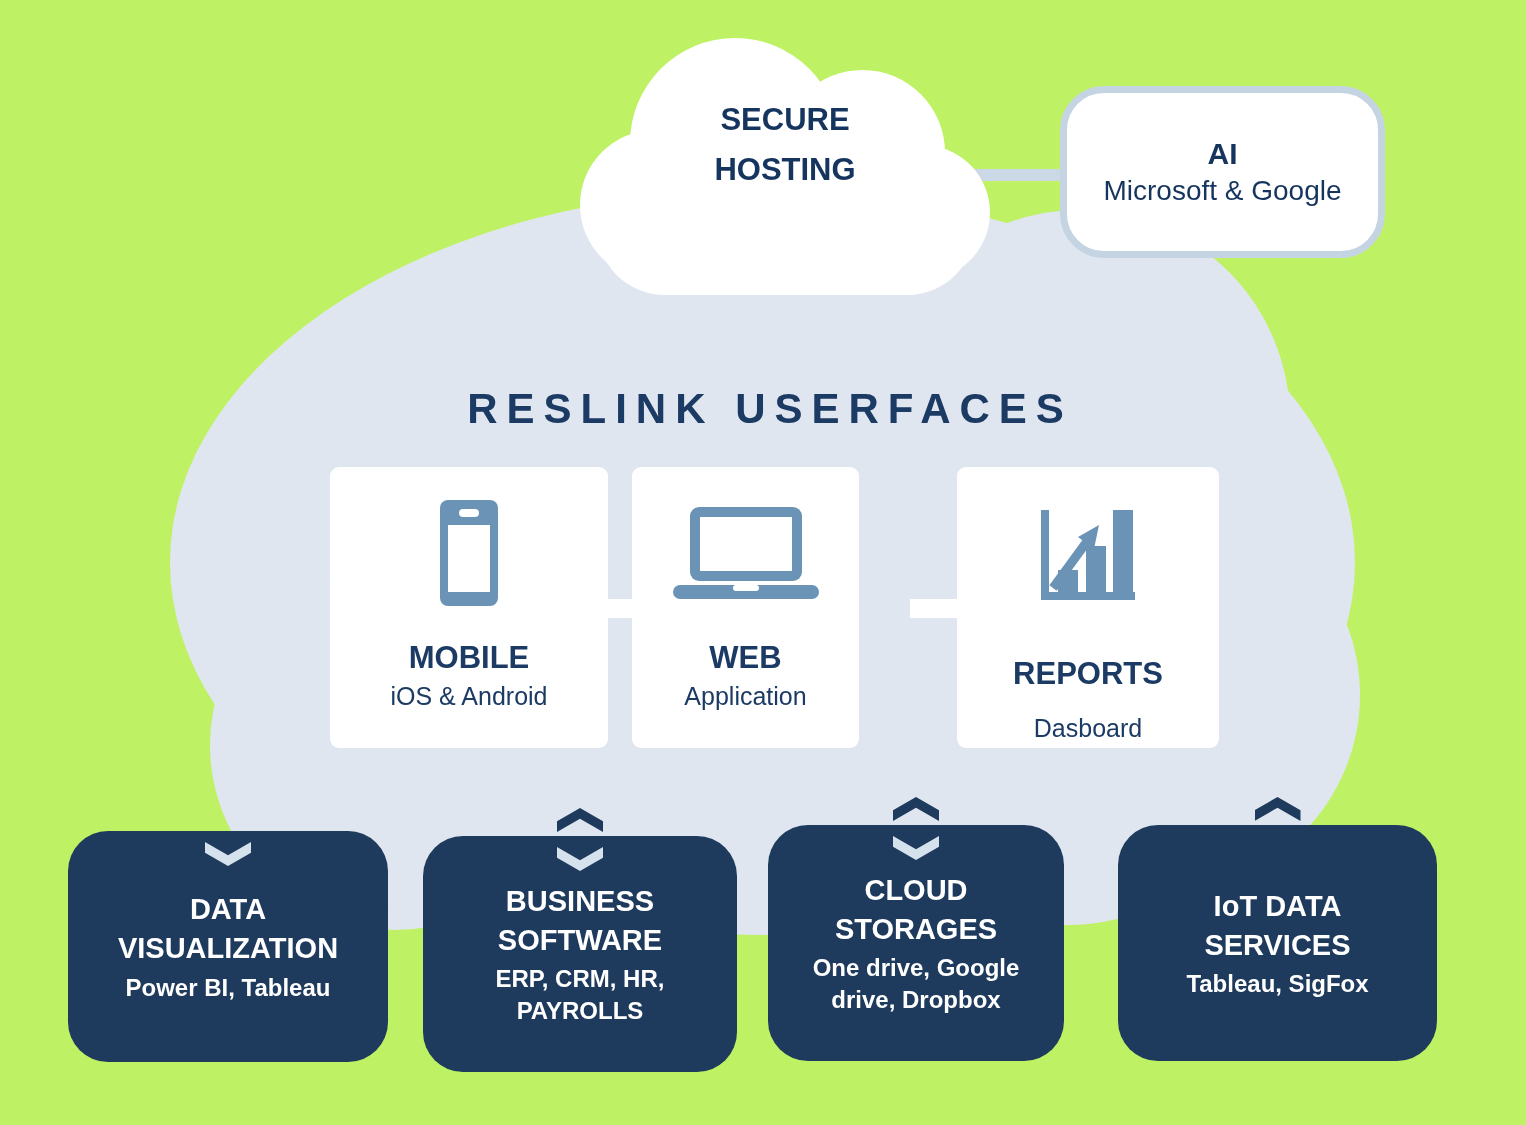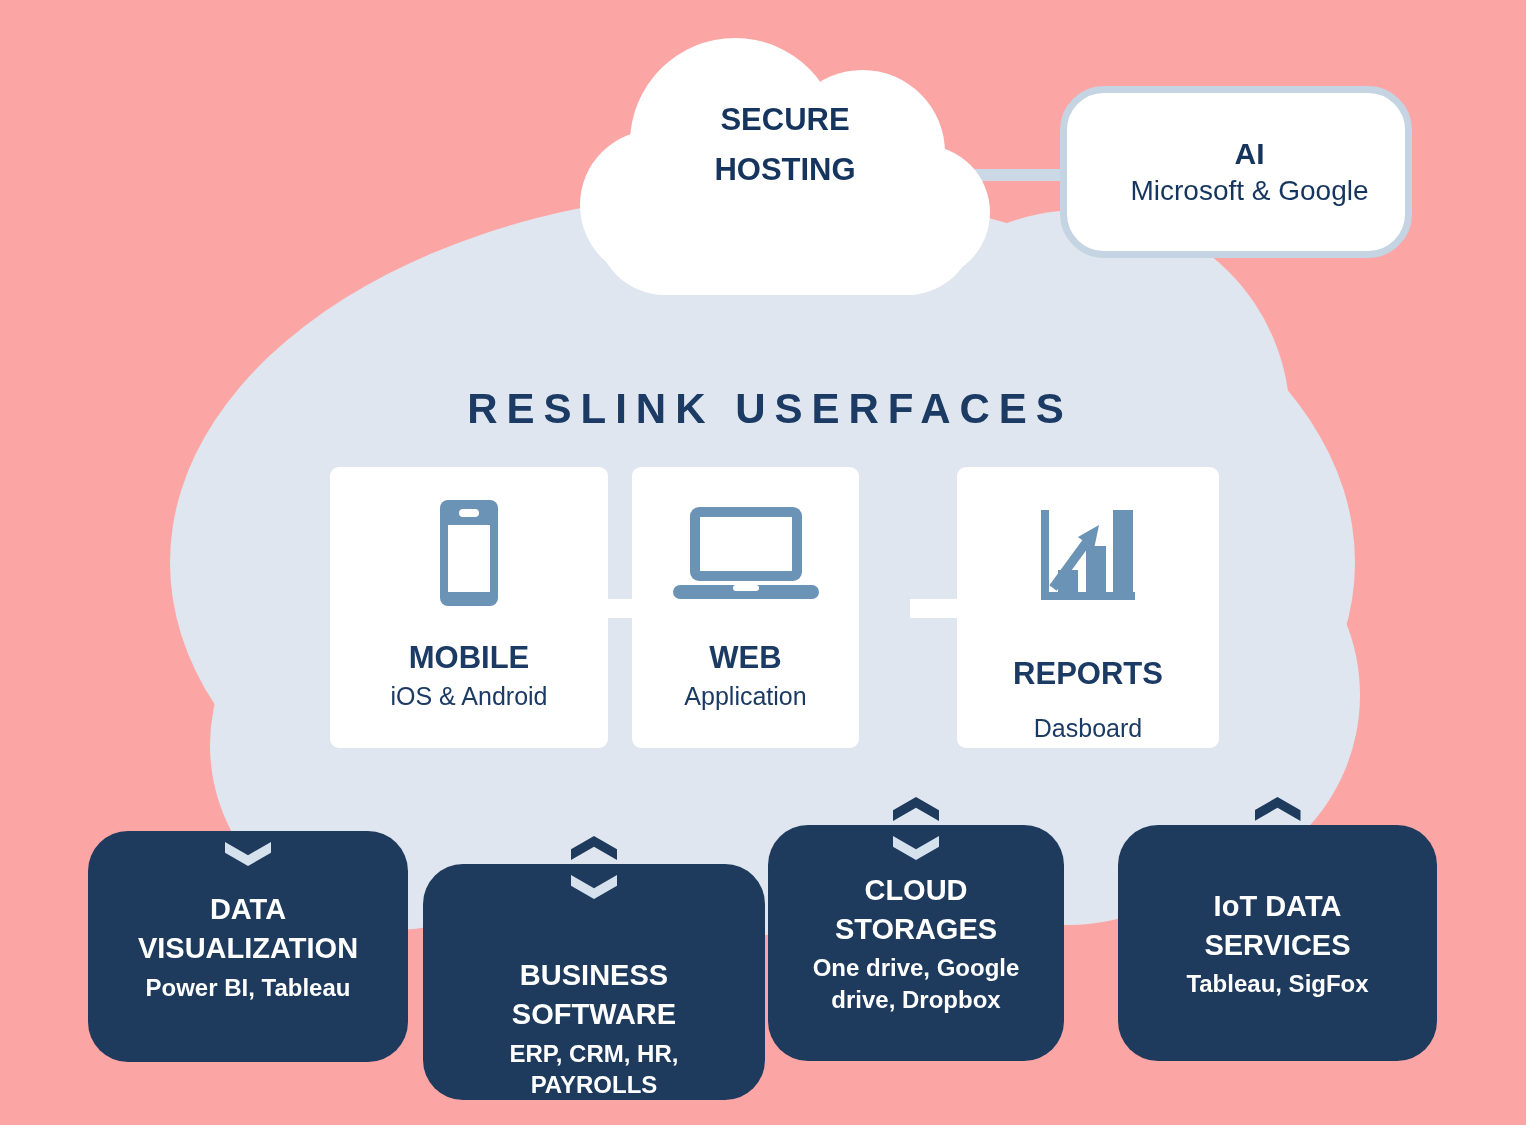--- a/index.html
+++ b/index.html
@@ -1,38 +1,38 @@
 <!DOCTYPE html>
 <html><head>
 <meta charset="utf-8">
 <style>
   html,body{margin:0;padding:0;background:#ffffff;}
   #stage{
     position:relative;width:1526px;height:1125px;overflow:hidden;
-    background:#fca5a5;font-family:"Liberation Sans",sans-serif;
+    background:#bef264;font-family:"Liberation Sans",sans-serif;
   }
   
   .bgc{position:absolute;background:#dfe6ef;}
   .round{border-radius:50%;}
   
   .wc{position:absolute;background:#ffffff;border-radius:50%;}
   .wc-base{position:absolute;background:#ffffff;border-radius:70px;}
   .hosting-text{
     position:absolute;left:600px;top:95px;width:370px;text-align:center;
     color:#16355e;z-index:6;
   }
   .hosting-title{font-size:31px;font-weight:bold;line-height:1.6;margin:0 auto;width:250px;}
   .hosting-provider{font-size:27px;line-height:1.5;}
   .hosting-providers{margin-top:4px;}
   
   .ai-box{
     position:absolute;left:1060px;top:86px;width:311px;height:158px;
     background:#ffffff;border:7px solid #c5d4e3;border-radius:44px;
     display:flex;flex-direction:column;align-items:center;justify-content:center;
-    color:#16355e;z-index:5;padding-left:27px;
+    color:#16355e;z-index:5;
   }
   .ai-title{font-size:30px;font-weight:bold;line-height:1.3;}
   .ai-sub{font-size:28px;line-height:1.3;}
   .ai-connector{position:absolute;left:962px;top:169px;width:104px;height:12px;background:#cbd8e6;z-index:2;}
   
   .main-title{
     position:absolute;left:0;top:385px;width:1540px;text-align:center;
     font-size:42px;font-weight:bold;letter-spacing:9px;color:#1b3a64;z-index:6;
   }
   
@@ -130,28 +130,28 @@
         <rect x="45" y="40" width="20" height="46" fill="#6b93b6"></rect>
         <rect x="72" y="4" width="20" height="82" fill="#6b93b6"></rect>
         <line x1="12" y1="82" x2="50" y2="30" stroke="#6b93b6" stroke-width="9"></line>
         <polygon points="58,19 53,43 37,31" fill="#6b93b6"></polygon>
       </svg>
     </div>
     <div class="card-title">REPORTS</div>
     <div class="card-sub">Dasboard</div>
   </div>
 
-  <div class="sbox" style="left:88px;top:831px;width:320px;height:231px;">
+  <div class="sbox" style="left:68px;top:831px;width:320px;height:231px;">
 
     <div class="chev down"></div>
     <div class="sbox-title">DATA VISUALIZATION</div>
     <div class="sbox-sub">Power BI, Tableau</div>
   </div>
 
-  <div class="sbox" style="left:423px;top:864px;width:342px;height:236px;justify-content:flex-end;">
+  <div class="sbox" style="left:423px;top:836px;width:314px;height:236px;">
     <div class="chev up"></div>
     <div class="chev down"></div>
     <div class="sbox-title">BUSINESS SOFTWARE</div>
     <div class="sbox-sub">ERP, CRM, HR, PAYROLLS</div>
   </div>
 
   <div class="sbox" style="left:768px;top:825px;width:296px;height:236px;">
     <div class="chev up"></div>
     <div class="chev down"></div>
     <div class="sbox-title">CLOUD STORAGES</div>

